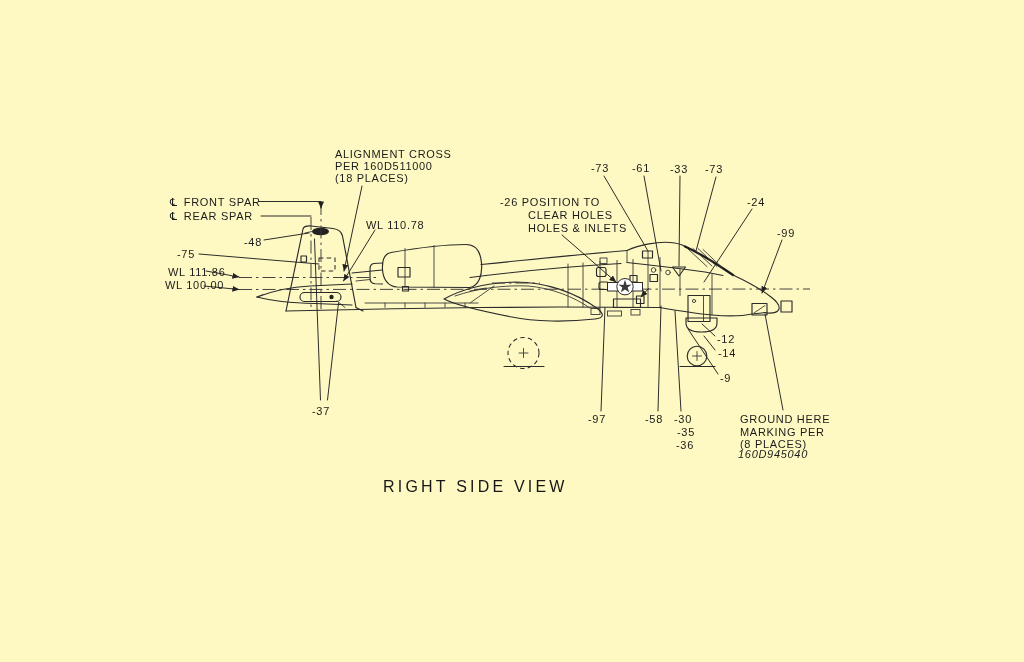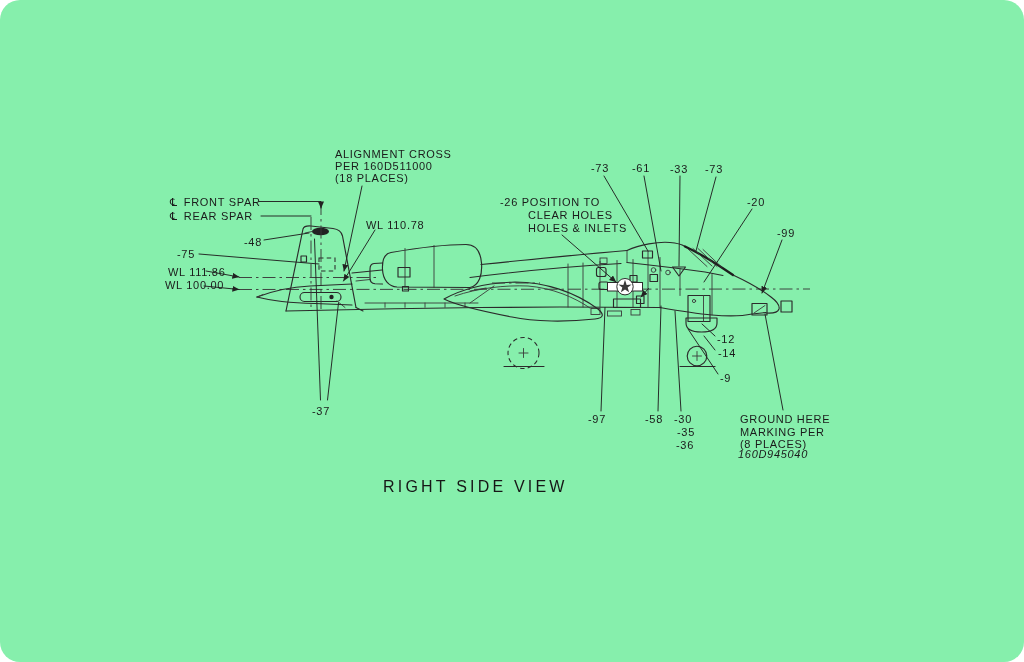--- a/index.html
+++ b/index.html
@@ -1,18 +1,18 @@
 <!DOCTYPE html>
 <html><head>
 <meta charset="utf-8">
 <style>
   html,body{margin:0;padding:0;background:#ffffff;}
   #stage{
-    position:relative;width:1024px;height:662px;background:#86efac;
-    font-family:"Liberation Sans",sans-serif;overflow:hidden;border-radius:20px;
+    position:relative;width:1024px;height:662px;background:#fef9c3;
+    font-family:"Liberation Sans",sans-serif;overflow:hidden;
   }
   #drawing{position:absolute;left:0;top:0;}
   .lbl{
     position:absolute;font-size:11px;letter-spacing:0.7px;color:#1b1b1b;
     white-space:nowrap;line-height:12px;font-family:"Liberation Sans",sans-serif;
   }
   .cl-sym{font-family:"DejaVu Sans",sans-serif;margin-right:6px;font-size:11px;}
   #view-title{
     position:absolute;left:383px;top:478px;font-size:16px;letter-spacing:3.2px;
     color:#161616;white-space:nowrap;
@@ -195,21 +195,21 @@
   <div class="lbl" style="left:312px;top:405px">-37</div>
 
   <div class="lbl" style="left:500px;top:196px">-26 POSITION TO</div>
   <div class="lbl" style="left:528px;top:209px">CLEAR HOLES</div>
   <div class="lbl" style="left:528px;top:222px">HOLES &amp; INLETS</div>
 
   <div class="lbl" style="left:591px;top:162px">-73</div>
   <div class="lbl" style="left:632px;top:162px">-61</div>
   <div class="lbl" style="left:670px;top:163px">-33</div>
   <div class="lbl" style="left:705px;top:163px">-73</div>
-  <div class="lbl" style="left:747px;top:196px">-20</div>
+  <div class="lbl" style="left:747px;top:196px">-24</div>
   <div class="lbl" style="left:777px;top:227px">-99</div>
 
   <div class="lbl" style="left:717px;top:333px">-12</div>
   <div class="lbl" style="left:718px;top:347px">-14</div>
   <div class="lbl" style="left:720px;top:372px">-9</div>
 
   <div class="lbl" style="left:588px;top:413px">-97</div>
   <div class="lbl" style="left:645px;top:413px">-58</div>
   <div class="lbl" style="left:674px;top:413px">-30</div>
   <div class="lbl" style="left:677px;top:426px">-35</div>

